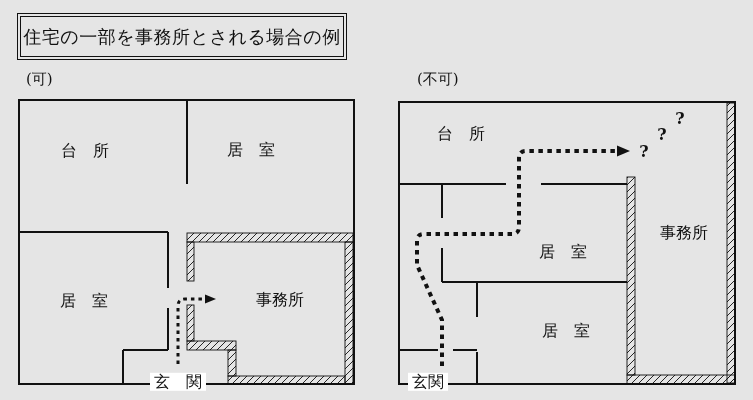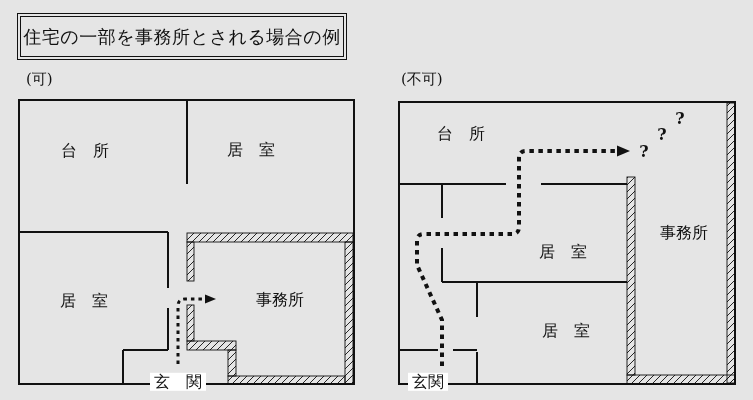--- a/index.html
+++ b/index.html
@@ -125,21 +125,21 @@
     </g>
   </svg>
 
   <div class="title-box">
     <div class="title-inner">
       <span class="title-text">住宅の一部を事務所とされる場合の例</span>
     </div>
   </div>
 
   <span class="caption" style="left:26px; top:70px;">(可)</span>
-  <span class="caption" style="left:401px; top:70px;">(不可)</span>
+  <span class="caption" style="left:417px; top:70px;">(不可)</span>
 
   <span class="room-label" style="left:85px;  top:151px;">台　所</span>
   <span class="room-label" style="left:251px; top:150px;">居　室</span>
   <span class="room-label" style="left:84px;  top:301px;">居　室</span>
   <span class="room-label" style="left:280px; top:300px;">事務所</span>
   <span class="room-label on-wall" style="left:178px; top:382px;">玄　関</span>
 
   <span class="room-label" style="left:461px; top:134px;">台　所</span>
   <span class="room-label" style="left:563px; top:252px;">居　室</span>
   <span class="room-label" style="left:566px; top:331px;">居　室</span>

